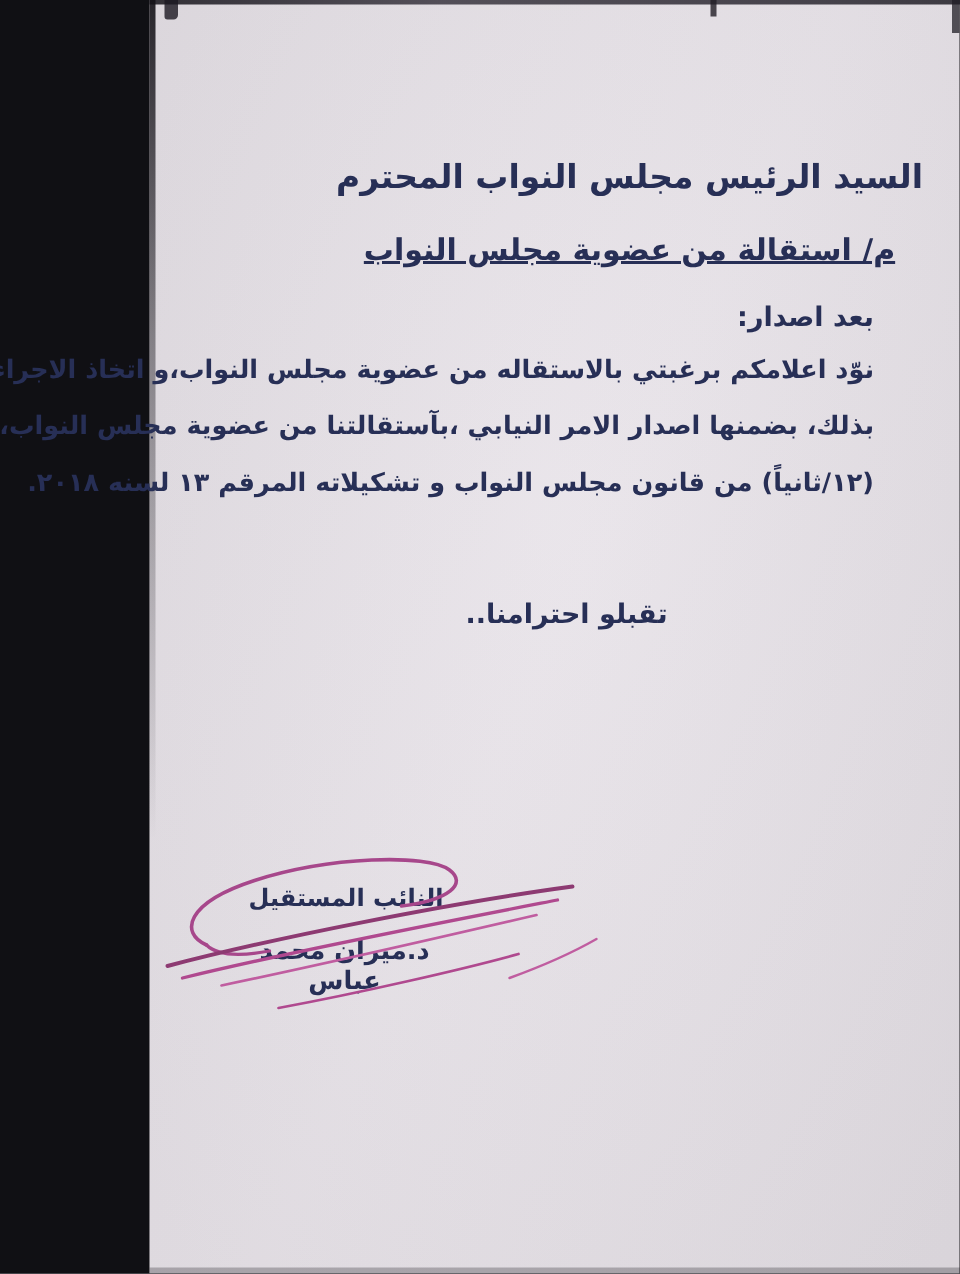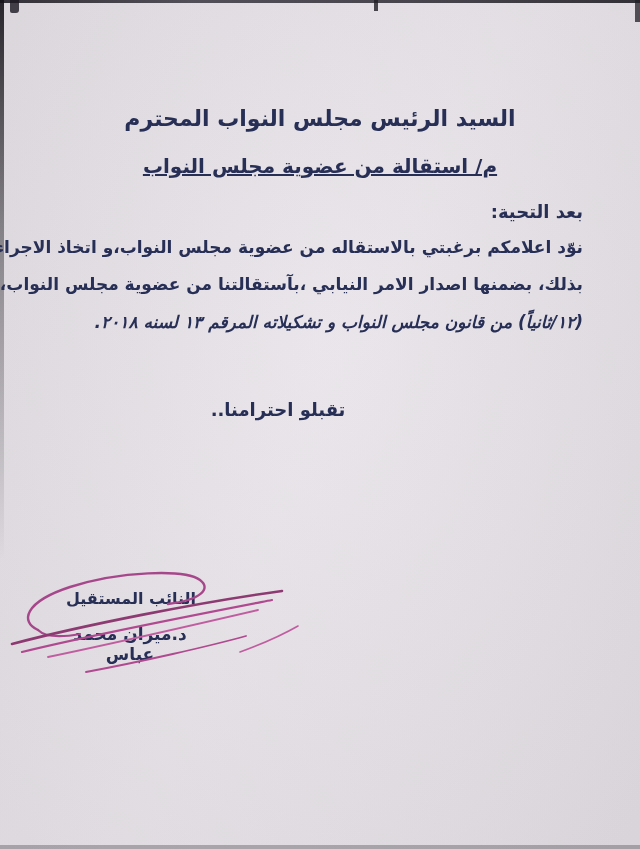--- a/index.html
+++ b/index.html
@@ -6,27 +6,26 @@
     margin: 0;
     padding: 0;
     width: 640px;
     height: 849px;
     overflow: hidden;
     background: #101014;
     font-family: "DejaVu Sans", sans-serif;
   }
   .page {
     position: relative;
-    width: 624px;
+    width: 540px;
     height: 849px;
     background:
       radial-gradient(ellipse at 50% 40%, rgba(255,255,255,0.10), rgba(0,0,0,0.04) 95%),
       #e7e2e8;
     direction: rtl;
-    padding-left: 16px;
   }
   
   .edge-top {
     position: absolute; top: 0; left: 0; width: 640px; height: 3px;
     background: linear-gradient(to right, #15131a, #3a3640 30%, #2a2730 70%, #15131a);
     opacity: 0.85;
   }
   .edge-left {
     position: absolute; top: 0; left: 0; width: 4px; height: 560px;
     background: linear-gradient(to bottom, rgba(20,18,24,0.9), rgba(20,18,24,0.45) 40%, rgba(20,18,24,0));
@@ -60,21 +59,21 @@
   .salutation {
     position: absolute; top: 201px; right: 57px; left: 57px;
     text-align: right; font-size: 18px;
   }
   .body-line {
     position: absolute; right: 57px; left: 57px;
     font-size: 17px; text-align: justify; text-align-last: justify;
     white-space: nowrap;
   }
   .body-line.last {
-    text-align: right; text-align-last: right; font-style: italic;
+    text-align: right; text-align-last: right;
   }
   .line-1 { top: 237px; }
   .line-2 { top: 274px; }
   .line-3 { top: 312px; }
   .closing {
     position: absolute; top: 399px; left: 0; width: 640px;
     text-align: center; font-size: 18px;
     transform: translateX(-42px); 
   }
   .sig-title {
@@ -108,21 +107,21 @@
   <div class="edge-left"></div>
   <div class="edge-bottom"></div>
   <div class="tick-corner"></div>
   <div class="tick-mid"></div>
   <div class="tick-right"></div>
 
   <div class="recipient ink">السيد الرئيس مجلس النواب المحترم</div>
 
   <div class="subject ink">م/ استقالة من عضوية مجلس النواب</div>
 
-  <div class="salutation ink">بعد التحية:</div>
+  <div class="salutation ink">بعد اصدار:</div>
 
   <div class="body-line line-1 ink">نوّد اعلامكم برغبتي بالاستقاله من عضوية مجلس النواب،و اتخاذ الاجراءات المتعلقة</div>
 
   <div class="body-line line-2 ink">بذلك، بضمنها اصدار الامر النيابي ،بآستقالتنا من عضوية مجلس النواب،استناداً الى المادة</div>
 
   <div class="body-line line-3 last ink">(١٢/ثانياً) من قانون مجلس النواب و تشكيلاته المرقم ١٣ لسنه ٢٠١٨.</div>
 
   <div class="closing ink">تقبلو احترامنا..</div>
 
   <div class="sig-title ink">النائب المستقيل</div>

